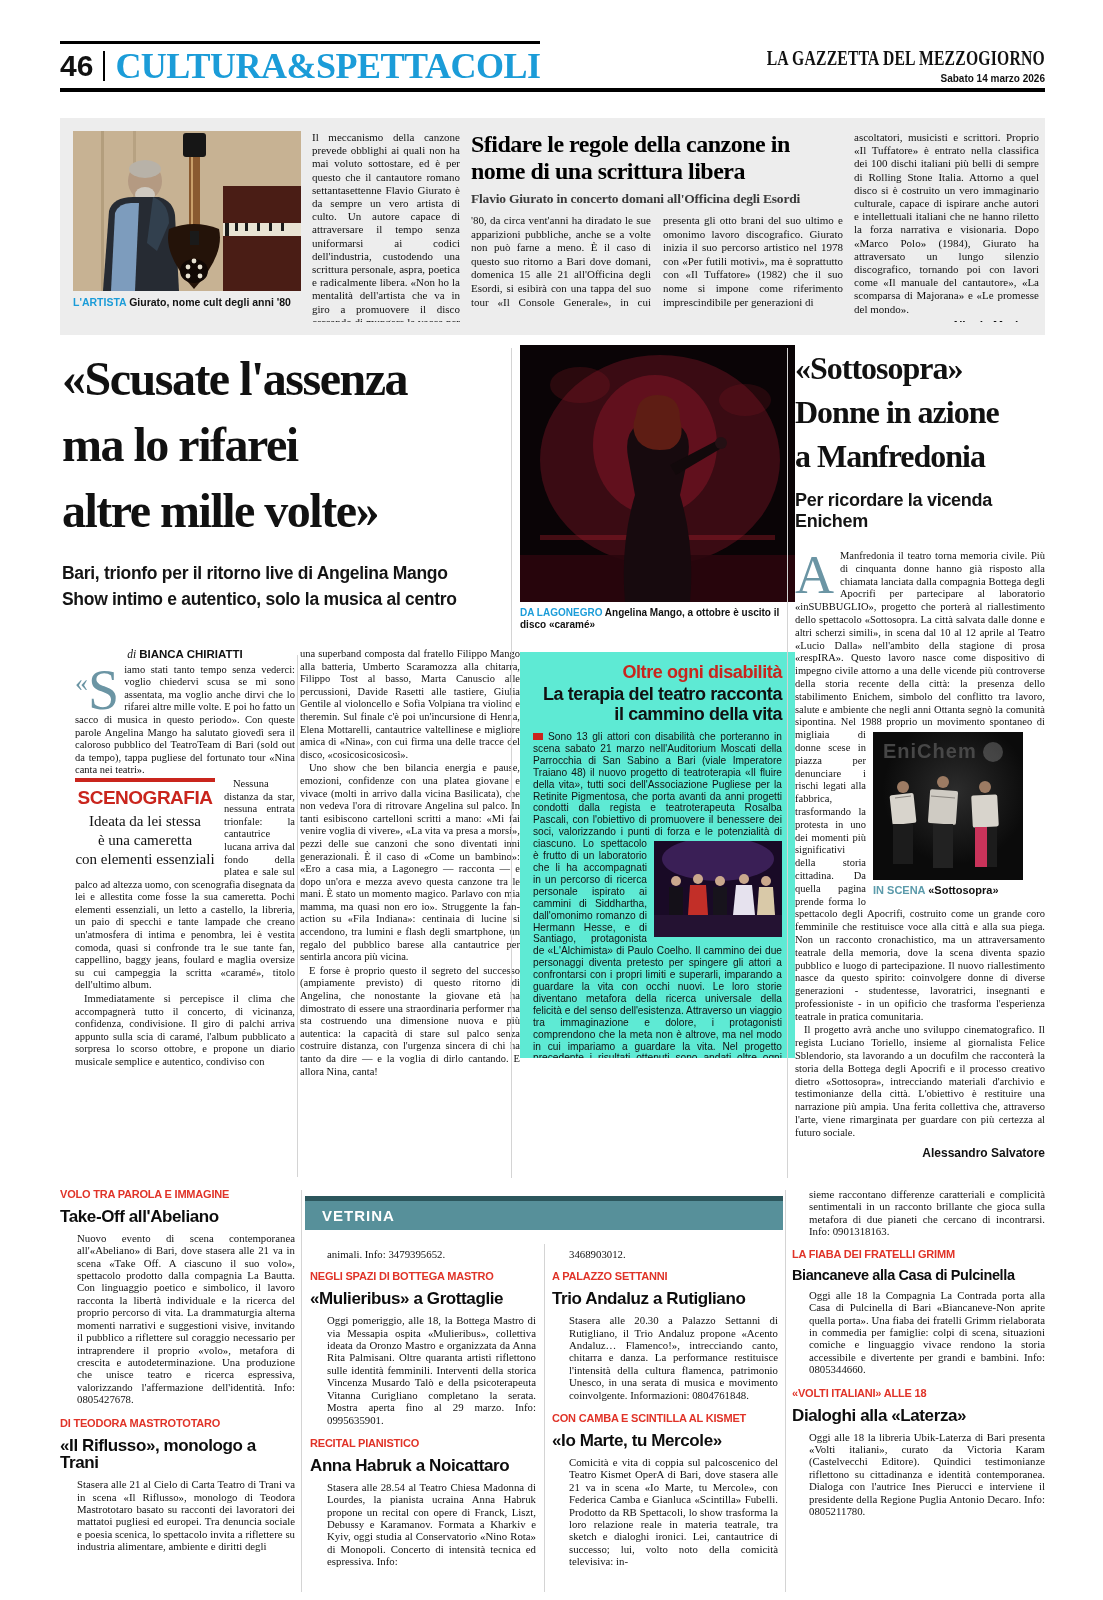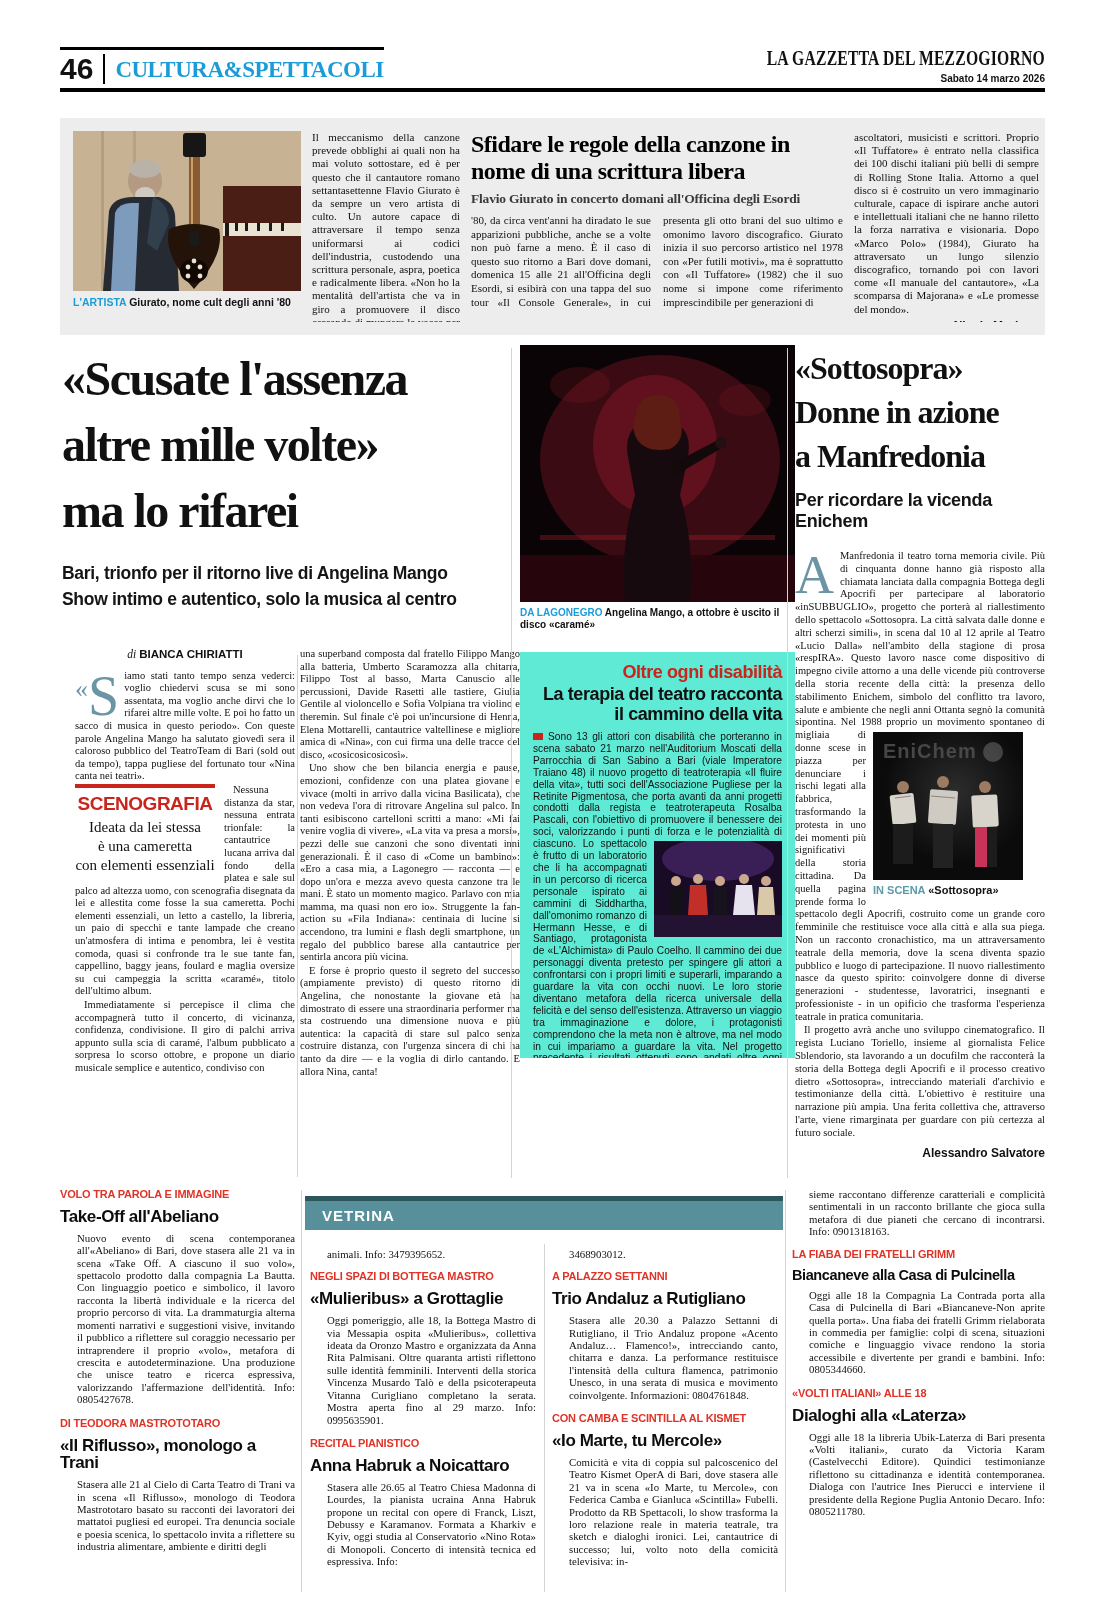--- a/index.html
+++ b/index.html
@@ -6,21 +6,21 @@
   .page{position:relative;width:1103px;height:1600px;background:#fff;overflow:hidden;
         font-family:"Liberation Serif",serif;color:#111;}
   .abs{position:absolute;}
 
   
   .hdr{left:60px;top:42px;width:985px;height:50px;border-bottom:4px solid #000;
        display:flex;justify-content:space-between;align-items:flex-end;padding-bottom:4px;box-sizing:border-box;}
   .hdr-left{display:flex;align-items:center;gap:10px;border-top:3px solid #000;padding-top:4px;}
   .pagenum{font:bold 30px "Liberation Sans",sans-serif;line-height:1;}
   .hdr-div{width:2px;height:30px;background:#000;}
-  .section-name{font-family:"Liberation Serif",serif;font-weight:bold;font-size:23px;
+  .section-name{font-family:"Liberation Serif",serif;font-weight:bold;font-size:36px;
        color:#1b9cd8;letter-spacing:-0.5px;line-height:1;}
   .mast{text-align:right;}
   .mast-title{display:inline-block;font:bold 16px "Liberation Serif",serif;letter-spacing:0.2px;
        transform:scale(0.98,1.3);transform-origin:right bottom;}
   .mast-date{font:bold 10px "Liberation Sans",sans-serif;margin-top:3px;}
 
   
   .toparticle{left:60px;top:118px;width:985px;height:217px;background:#ededed;
        display:flex;gap:11px;padding:13px;box-sizing:border-box;}
   .tphoto{width:228px;flex:0 0 228px;}
@@ -36,21 +36,21 @@
   .tby{font:bold 12px "Liberation Sans",sans-serif;text-align:right;margin-top:3px;}
 
   
   .mhead{left:62px;top:346px;width:455px;}
   .mhead-line{font:bold 48px "Liberation Serif",serif;line-height:66px;letter-spacing:-1.5px;}
   .msub{margin-top:16px;}
   .msub-line{font:bold 17.5px "Liberation Sans",sans-serif;line-height:26px;letter-spacing:-0.3px;color:#151515;}
   .mcol{font-size:10.5px;line-height:12.6px;text-align:justify;overflow:hidden;}
   .mcol1{left:75px;top:648px;width:220px;height:535px;}
   .mcol2{left:300px;top:648px;width:220px;height:535px;}
-  .mbyline{text-align:center;margin-bottom:9px;font-size:11.5px;}
+  .mbyline{text-align:center;margin-bottom:3px;font-size:11.5px;}
   .mbyline .di{font-style:italic;font-family:"Liberation Serif",serif;}
   .mbyline .nm{font:bold 11.5px "Liberation Sans",sans-serif;}
   .mcol p{margin:0;}
   .mcol p + p{text-indent:9px;margin-top:1px;}
   .dropcap{float:left;color:#6b95a4;line-height:0.82;margin:4px 5px 0 0;font-family:"Liberation Serif",serif;}
   .dropcap .open{font-size:26px;vertical-align:18px;}
   .dropcap .letter{font-size:56px;}
   .qbox{float:left;width:140px;margin:0 9px 2px 0;border-top:4px solid #c9251d;
         padding-top:5px;text-align:center;text-indent:0;}
   .qbox-kicker{font:bold 19px "Liberation Sans",sans-serif;color:#c9251d;letter-spacing:-0.5px;margin-bottom:3px;}
@@ -173,22 +173,22 @@
     </div>
 
     <div class="tcol4">
       <span>ascoltatori, musicisti e scrittori. Proprio «Il Tuffatore» è entrato nella classifica dei 100 dischi italiani più belli di sempre di Rolling Stone Italia. Attorno a quel disco si è costruito un vero immaginario culturale, capace di ispirare anche autori e intellettuali italiani che ne hanno riletto la forza narrativa e visionaria. Dopo «Marco Polo» (1984), Giurato ha attraversato un lungo silenzio discografico, tornando poi con lavori come «Il manuale del cantautore», «La scomparsa di Majorana» e «Le promesse del mondo».</span>
       <div class="tby">Nicola Morisco</div>
     </div>
   </div>
 
   <div class="abs mhead">
     <div class="mhead-line">«Scusate l'assenza</div>
+    <div class="mhead-line">ma lo rifarei</div>
     <div class="mhead-line">altre mille volte»</div>
-    <div class="mhead-line">ma lo rifarei</div>
     <div class="msub">
       <div class="msub-line">Bari, trionfo per il ritorno live di Angelina Mango</div>
       <div class="msub-line">Show intimo e autentico, solo la musica al centro</div>
     </div>
   </div>
 
   <figure class="abs mphoto" style="margin:0;">
     <svg class="photo-frame" width="275" height="257" viewBox="0 0 275 257">
       <rect width="275" height="257" fill="#0a0406"></rect>
       <ellipse cx="140" cy="115" rx="120" ry="105" fill="#4b0d18" opacity="0.75"></ellipse>
@@ -322,21 +322,21 @@
   <div class="abs bcol bcol2">
     <div class="bcont">animali. Info: 3479395652.</div>
     <div>
       <div class="bkicker">NEGLI SPAZI DI BOTTEGA MASTRO</div>
       <div class="btitle">«Mulieribus» a Grottaglie</div>
       <div class="bbody">Oggi pomeriggio, alle 18, la Bottega Mastro di via Messapia ospita «Mulieribus», collettiva ideata da Oronzo Mastro e organizzata da Anna Rita Palmisani. Oltre quaranta artisti riflettono sulle identità femminili. Interventi della storica Vincenza Musardo Talò e della psicoterapeuta Vitanna Curigliano completano la serata. Mostra aperta fino al 29 marzo. Info: 0995635901.</div>
     </div>
     <div>
       <div class="bkicker">RECITAL PIANISTICO</div>
       <div class="btitle">Anna Habruk a Noicattaro</div>
-      <div class="bbody">Stasera alle 26.65 al Teatro Chiesa Madonna di Lourdes, la pianista ucraina Anna Habruk propone un recital con opere di Franck, Liszt, Debussy e Karamanov. Formata a Kharkiv e Kyiv, oggi studia al Conservatorio «Nino Rota» di Monopoli. Concerto di intensità tecnica ed espressiva. Info:</div>
+      <div class="bbody">Stasera alle 28.54 al Teatro Chiesa Madonna di Lourdes, la pianista ucraina Anna Habruk propone un recital con opere di Franck, Liszt, Debussy e Karamanov. Formata a Kharkiv e Kyiv, oggi studia al Conservatorio «Nino Rota» di Monopoli. Concerto di intensità tecnica ed espressiva. Info:</div>
     </div>
   </div>
 
   <div class="abs bcol bcol3">
     <div class="bcont">3468903012.</div>
     <div>
       <div class="bkicker">A PALAZZO SETTANNI</div>
       <div class="btitle">Trio Andaluz a Rutigliano</div>
       <div class="bbody">Stasera alle 20.30 a Palazzo Settanni di Rutigliano, il Trio Andaluz propone «Acento Andaluz… Flamenco!», intrecciando canto, chitarra e danza. La performance restituisce l'intensità della cultura flamenca, patrimonio Unesco, in una serata di musica e movimento coinvolgente. Informazioni: 0804761848.</div>
     </div>

